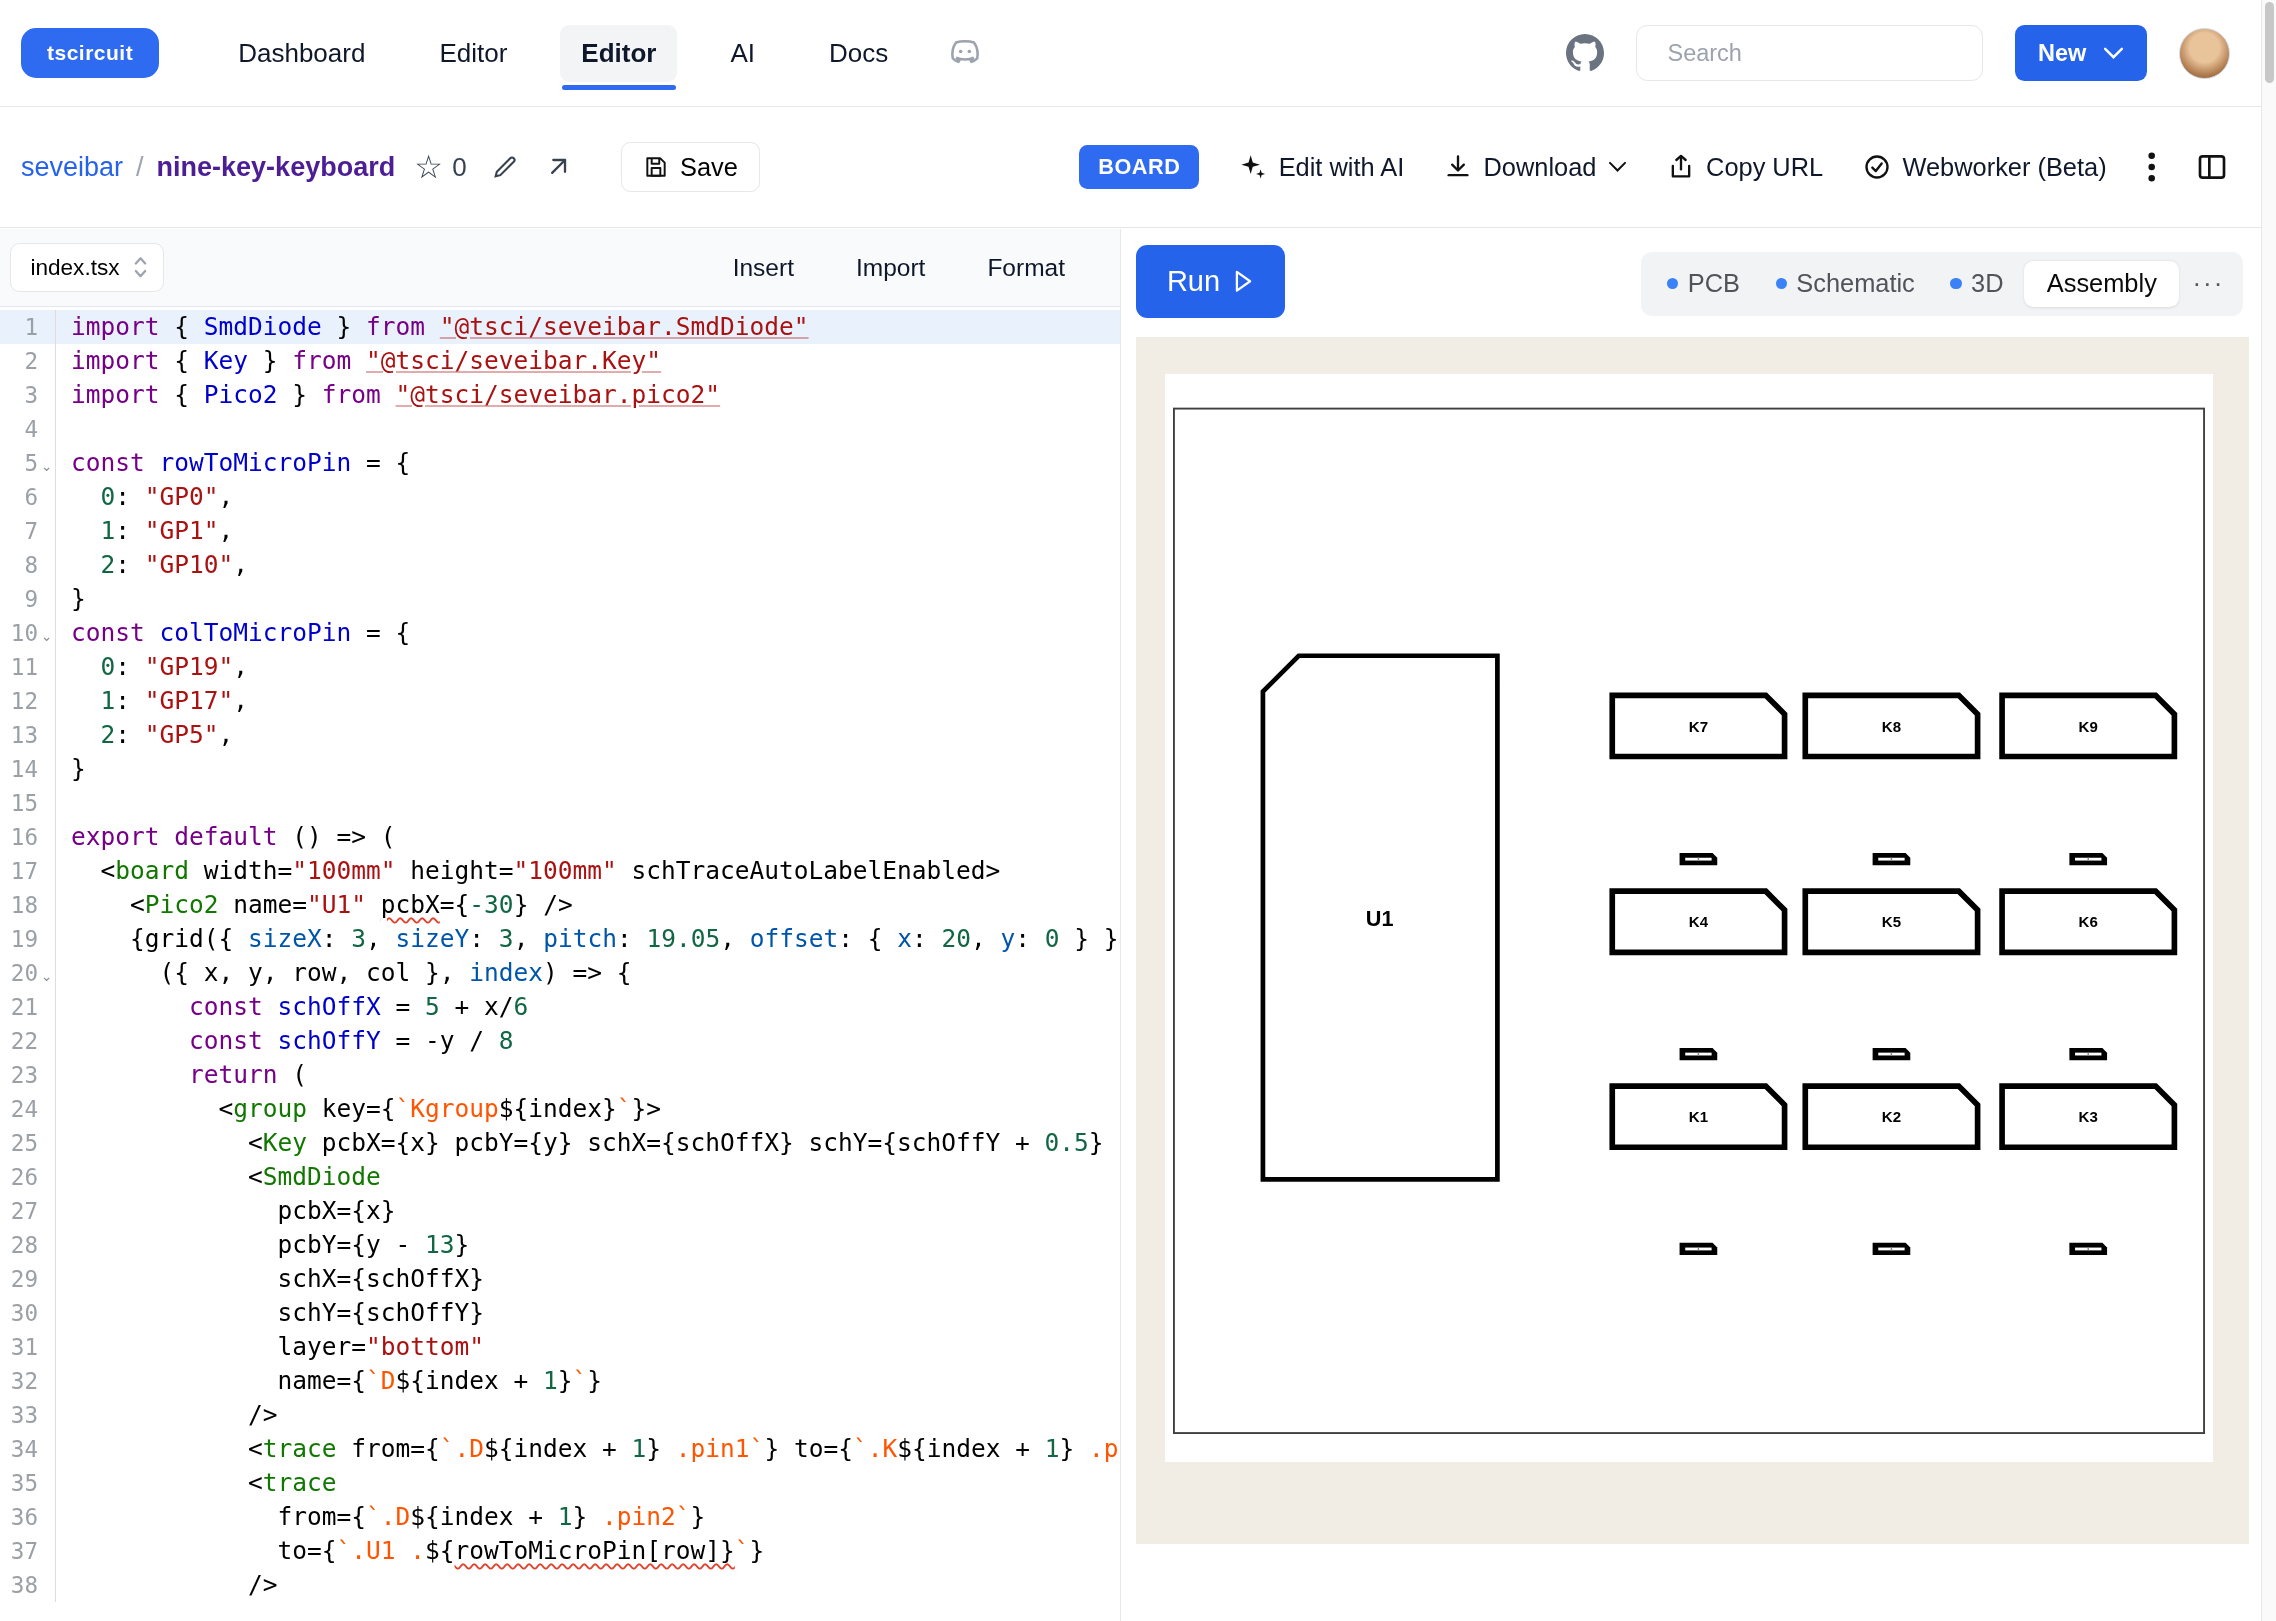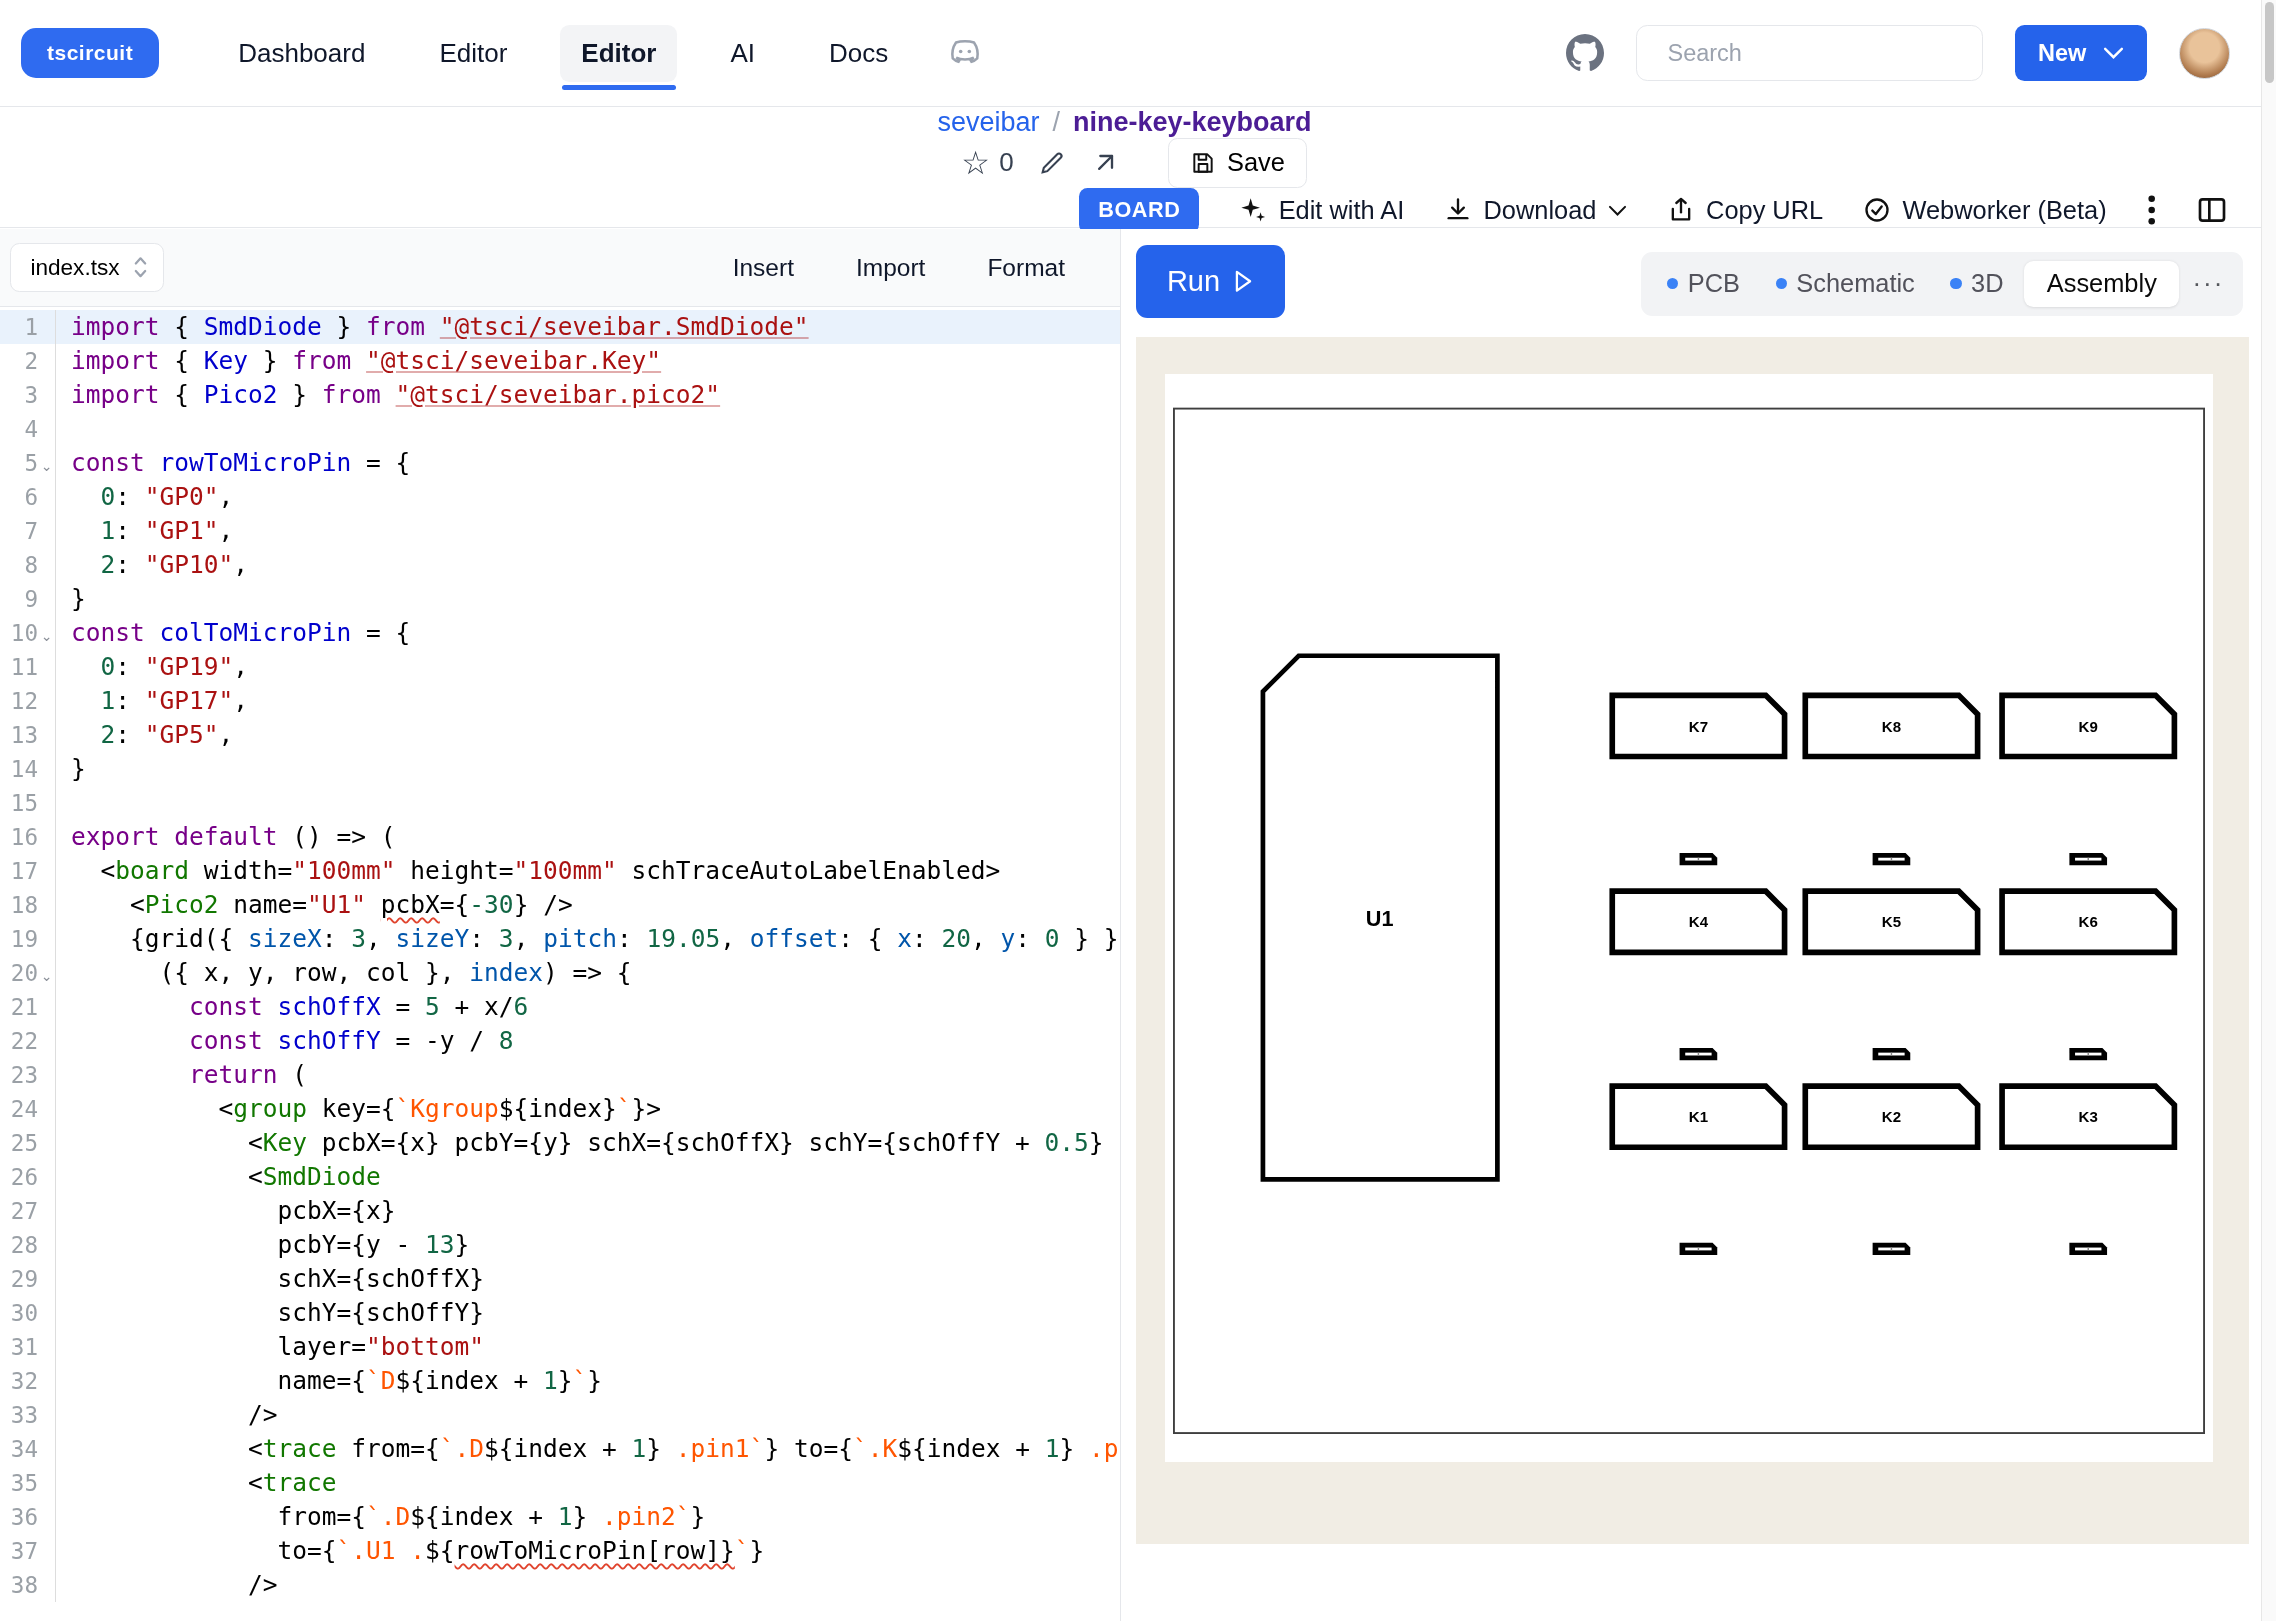--- a/index.html
+++ b/index.html
@@ -22,21 +22,21 @@
   .search-input { width:347px; height:56px; border:1.9px solid #e5e7eb; border-radius:11.3px;
     font-size:23.5px; padding:0 30px; color:#111; outline:none; }
   .search-input::placeholder { color:#9ca3af; }
   .new-btn { background:#2563eb; color:#fff; border:none; border-radius:9.4px; height:56px;
     padding:0 22.6px; font-size:23.5px; font-weight:600; display:flex; align-items:center; gap:17px; cursor:pointer; }
   .avatar { width:51px; height:51px; border-radius:50%;
     background:radial-gradient(circle at 50% 38%, #e9c39a 0 38%, #b07b4e 70%, #6e4426 100%); border:0.9px solid #d1d5db; }
 
   
   .toolbar { position:absolute; left:0; top:107px; width:2262px; height:121px;
-    border-bottom:0.9px solid #e5e7eb; display:flex; align-items:center; padding:0 34px 0 21px; background:#fff;flex-direction:column; }
+    border-bottom:0.9px solid #e5e7eb; display:flex; align-items:center; padding:0 34px 0 21px; background:#fff; }
   .crumb { font-size:27px; display:flex; align-items:center; gap:13px; }
   .crumb .owner { color:#2563eb; text-decoration:none; }
   .crumb .sep { color:#9ca3af; }
   .crumb .proj { color:#4c1d95; font-weight:700; text-decoration:none; }
   .crumb-icons { display:flex; align-items:center; gap:24.5px; margin-left:19px; color:#374151; }
   .star-glyph { font-size:32px; line-height:1; color:#374151; }
   .star-count { font-size:26px; color:#374151; }
   .icon-btn { background:none; border:none; cursor:pointer; color:#374151; display:flex; align-items:center; }
   .save-btn { display:flex; align-items:center; gap:11.3px; border:1.9px solid #e5e7eb; background:#fff;
     border-radius:9.4px; padding:9.4px 21px; font-size:25.4px; font-weight:500; margin-left:24.5px; cursor:pointer; }

